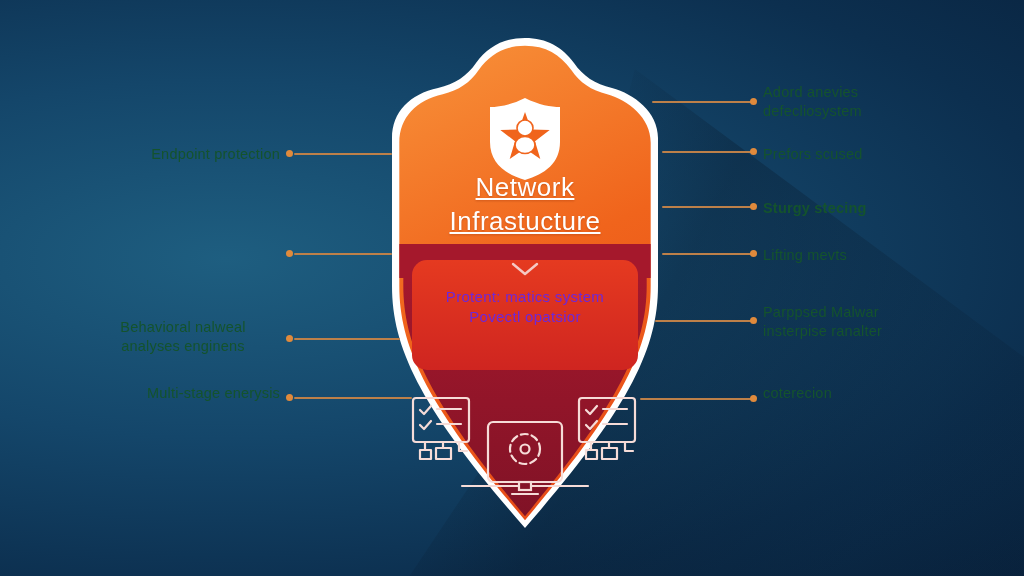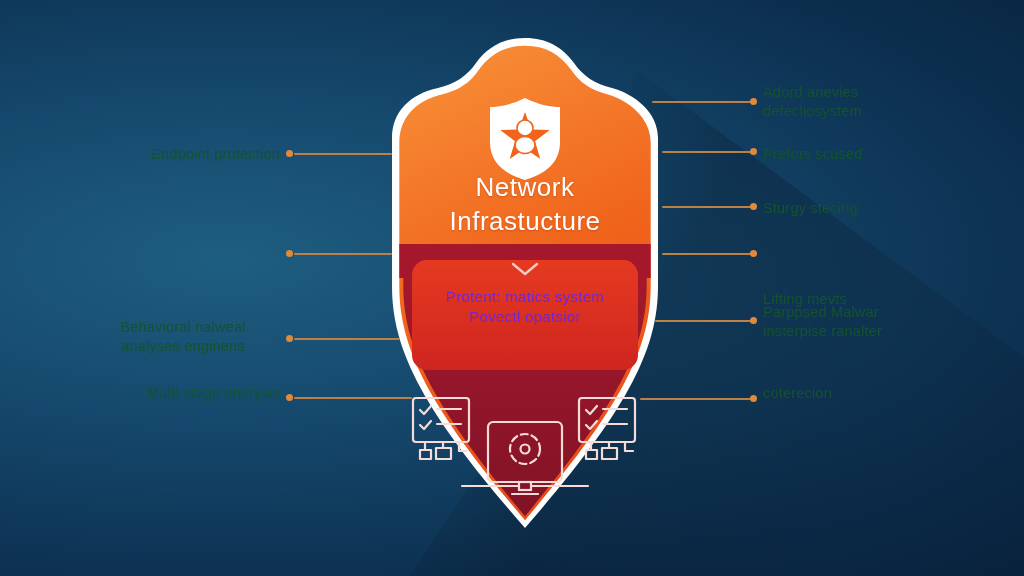--- a/index.html
+++ b/index.html
@@ -12,20 +12,21 @@
   .shadow-band{
     position:absolute;inset:0;pointer-events:none;
     background:linear-gradient(118deg, rgba(6,16,30,0) 48%, rgba(6,16,30,0.28) 62%, rgba(6,16,30,0.12) 86%);
     clip-path:polygon(62% 12%, 100% 62%, 100% 100%, 40% 100%, 55% 60%);
   }
   .shield-svg{position:absolute;left:386px;top:36px;width:278px;height:496px;}
   .title{
     position:absolute;left:386px;top:170px;width:278px;text-align:center;
     color:#ffffff;font-size:26px;line-height:34px;font-weight:500;letter-spacing:0.5px;
     text-shadow:0 1px 2px rgba(140,40,5,0.35);
+    text-decoration:underline;
   }
   .mid-text{
     position:absolute;left:386px;top:287px;width:278px;text-align:center;
     color:#6d28d9;font-size:15px;line-height:20px;font-weight:400;letter-spacing:0.3px;
   }
   .mid-text .gap{margin-top:6px;}
   .label{
     position:absolute;color:#14532d;font-size:14.5px;line-height:19px;letter-spacing:0.2px;
   }
   .label.left{text-align:right;}
@@ -149,27 +150,27 @@
   </div>
   <div class="connector" style="left:652px;top:101px;width:100px;"></div>
   <div class="dot" style="left:750px;top:98px;"></div>
 
   <div class="label right" style="left:763px;top:145px;width:220px;">
     <div>Prefors scused</div>
   </div>
   <div class="connector" style="left:662px;top:151px;width:90px;"></div>
   <div class="dot" style="left:750px;top:148px;"></div>
 
-  <div class="label right" style="left:763px;top:199px;width:220px;">
+  <div class="label right" style="left:763px;top:199px;width:220px;font-weight:bold;">
     <div>Sturgy stecing</div>
   </div>
   <div class="connector" style="left:662px;top:206px;width:90px;"></div>
   <div class="dot" style="left:750px;top:203px;"></div>
 
-  <div class="label right" style="left:763px;top:246px;width:220px;margin-top:44px;">
+  <div class="label right" style="left:763px;top:246px;width:220px;">
     <div>Lifting mevts</div>
   </div>
   <div class="connector" style="left:662px;top:253px;width:90px;"></div>
   <div class="dot" style="left:750px;top:250px;"></div>
 
   <div class="label right" style="left:763px;top:303px;width:220px;">
     <div>Parppsed Malwar</div>
     <div>insterpise ranalter</div>
   </div>
   <div class="connector" style="left:655px;top:320px;width:97px;"></div>

